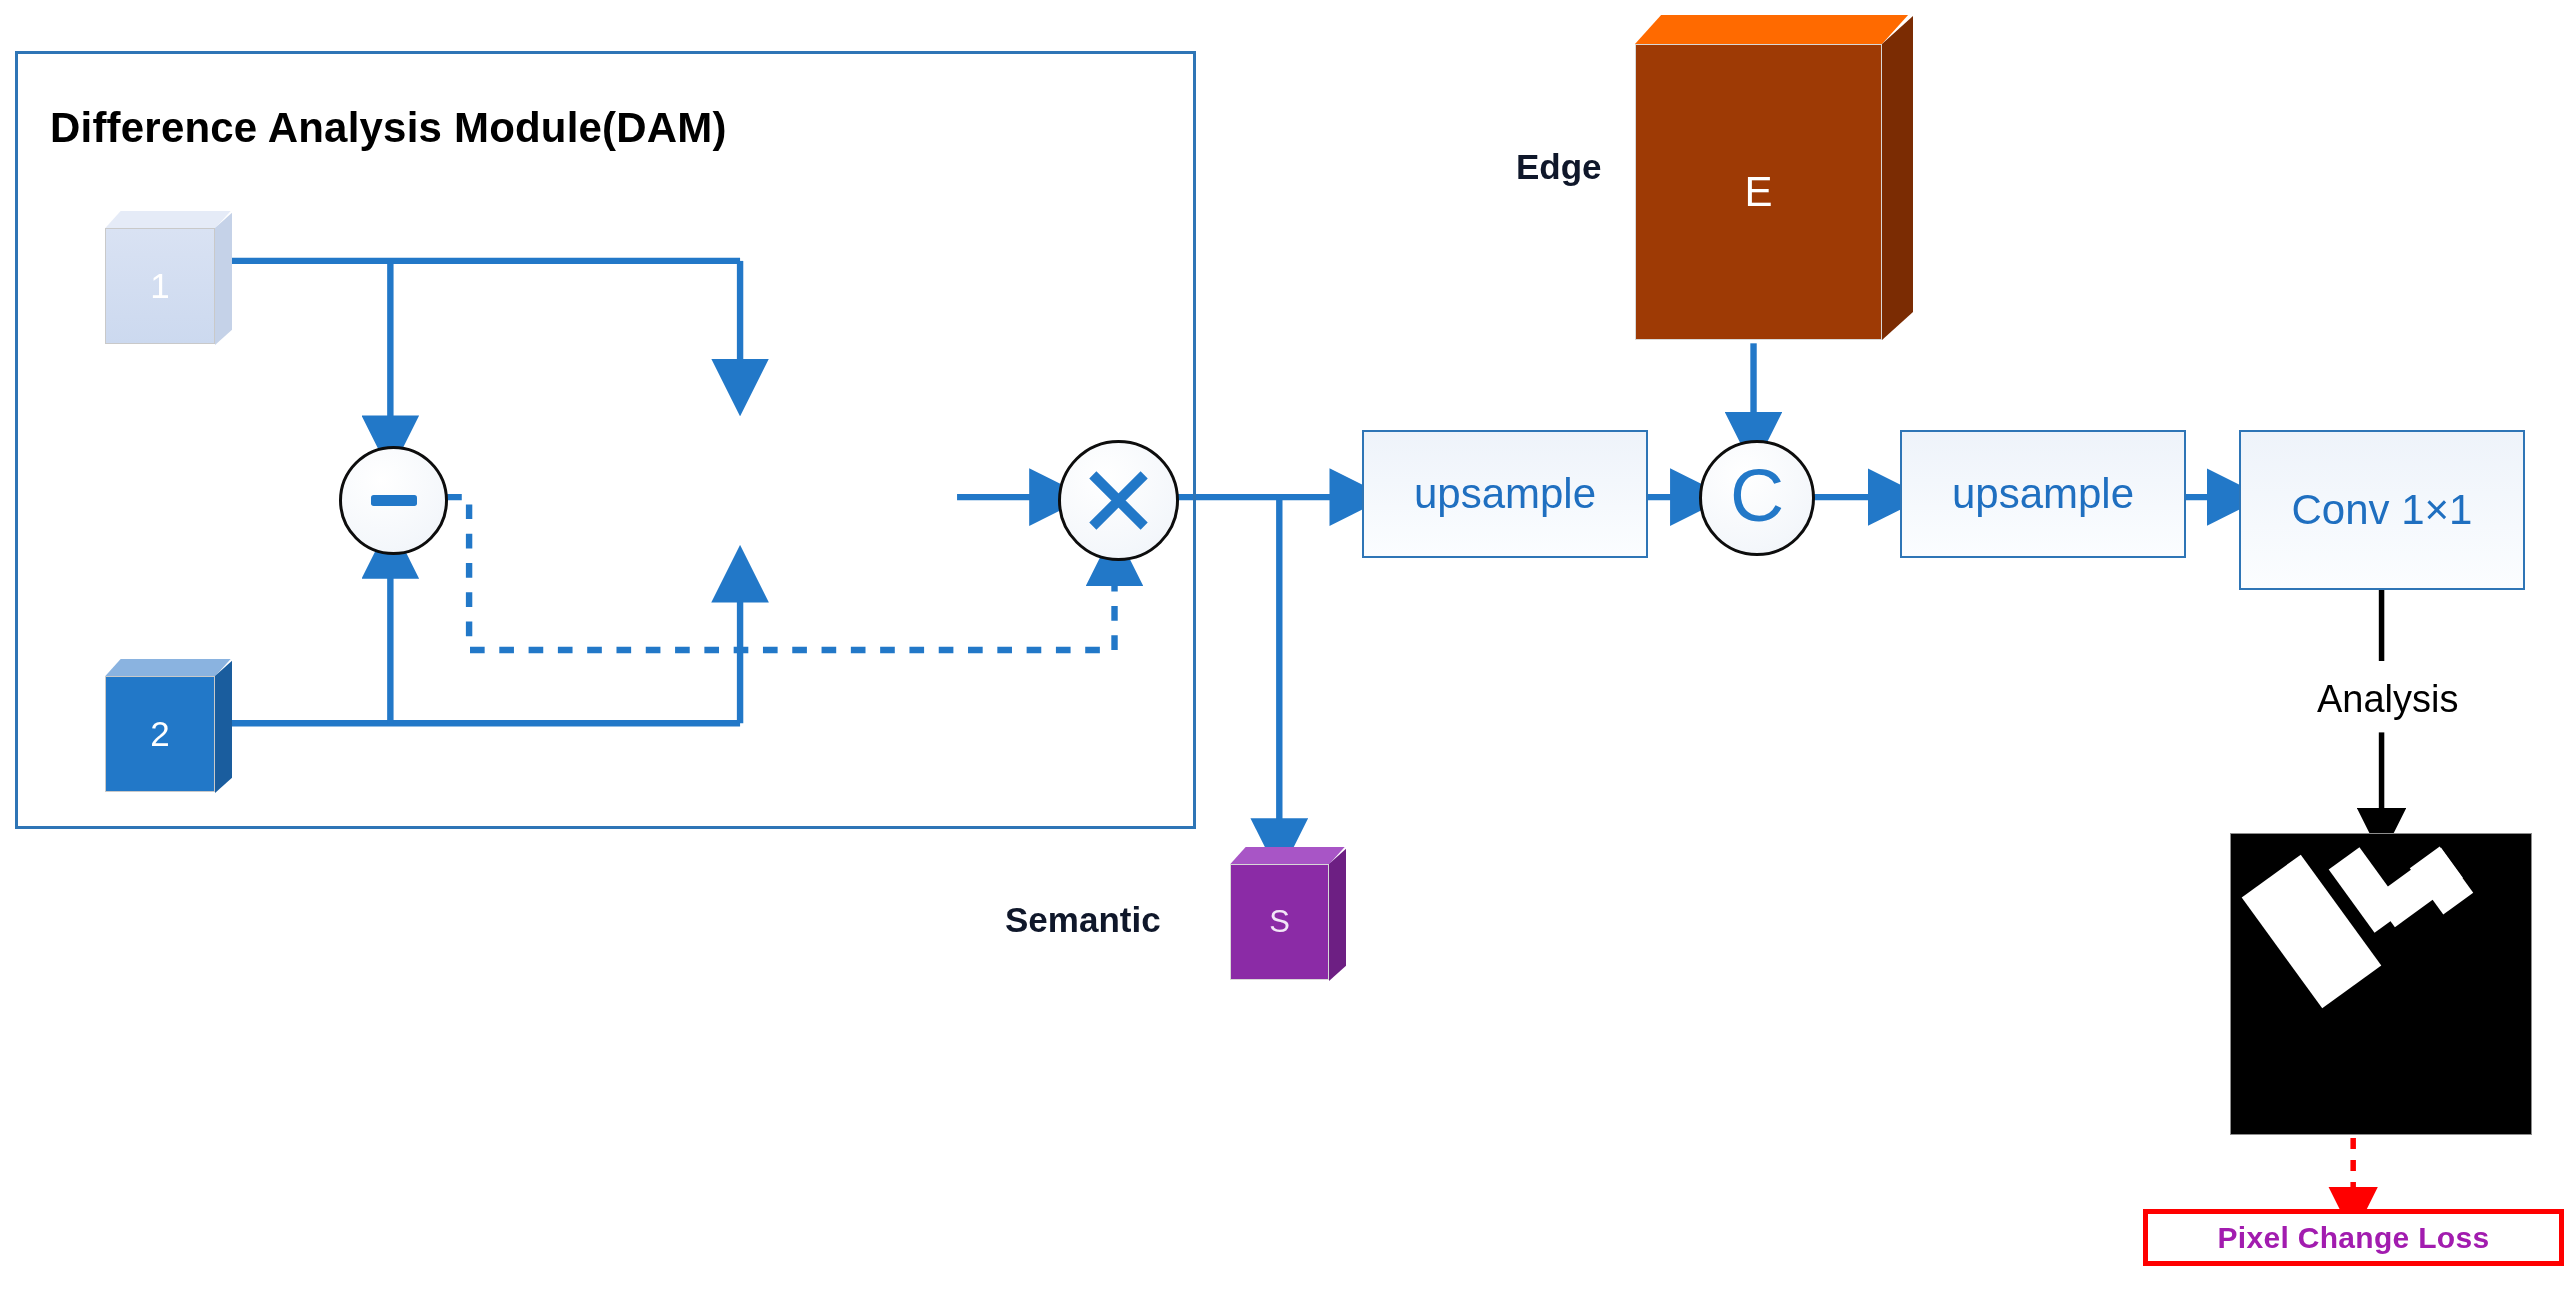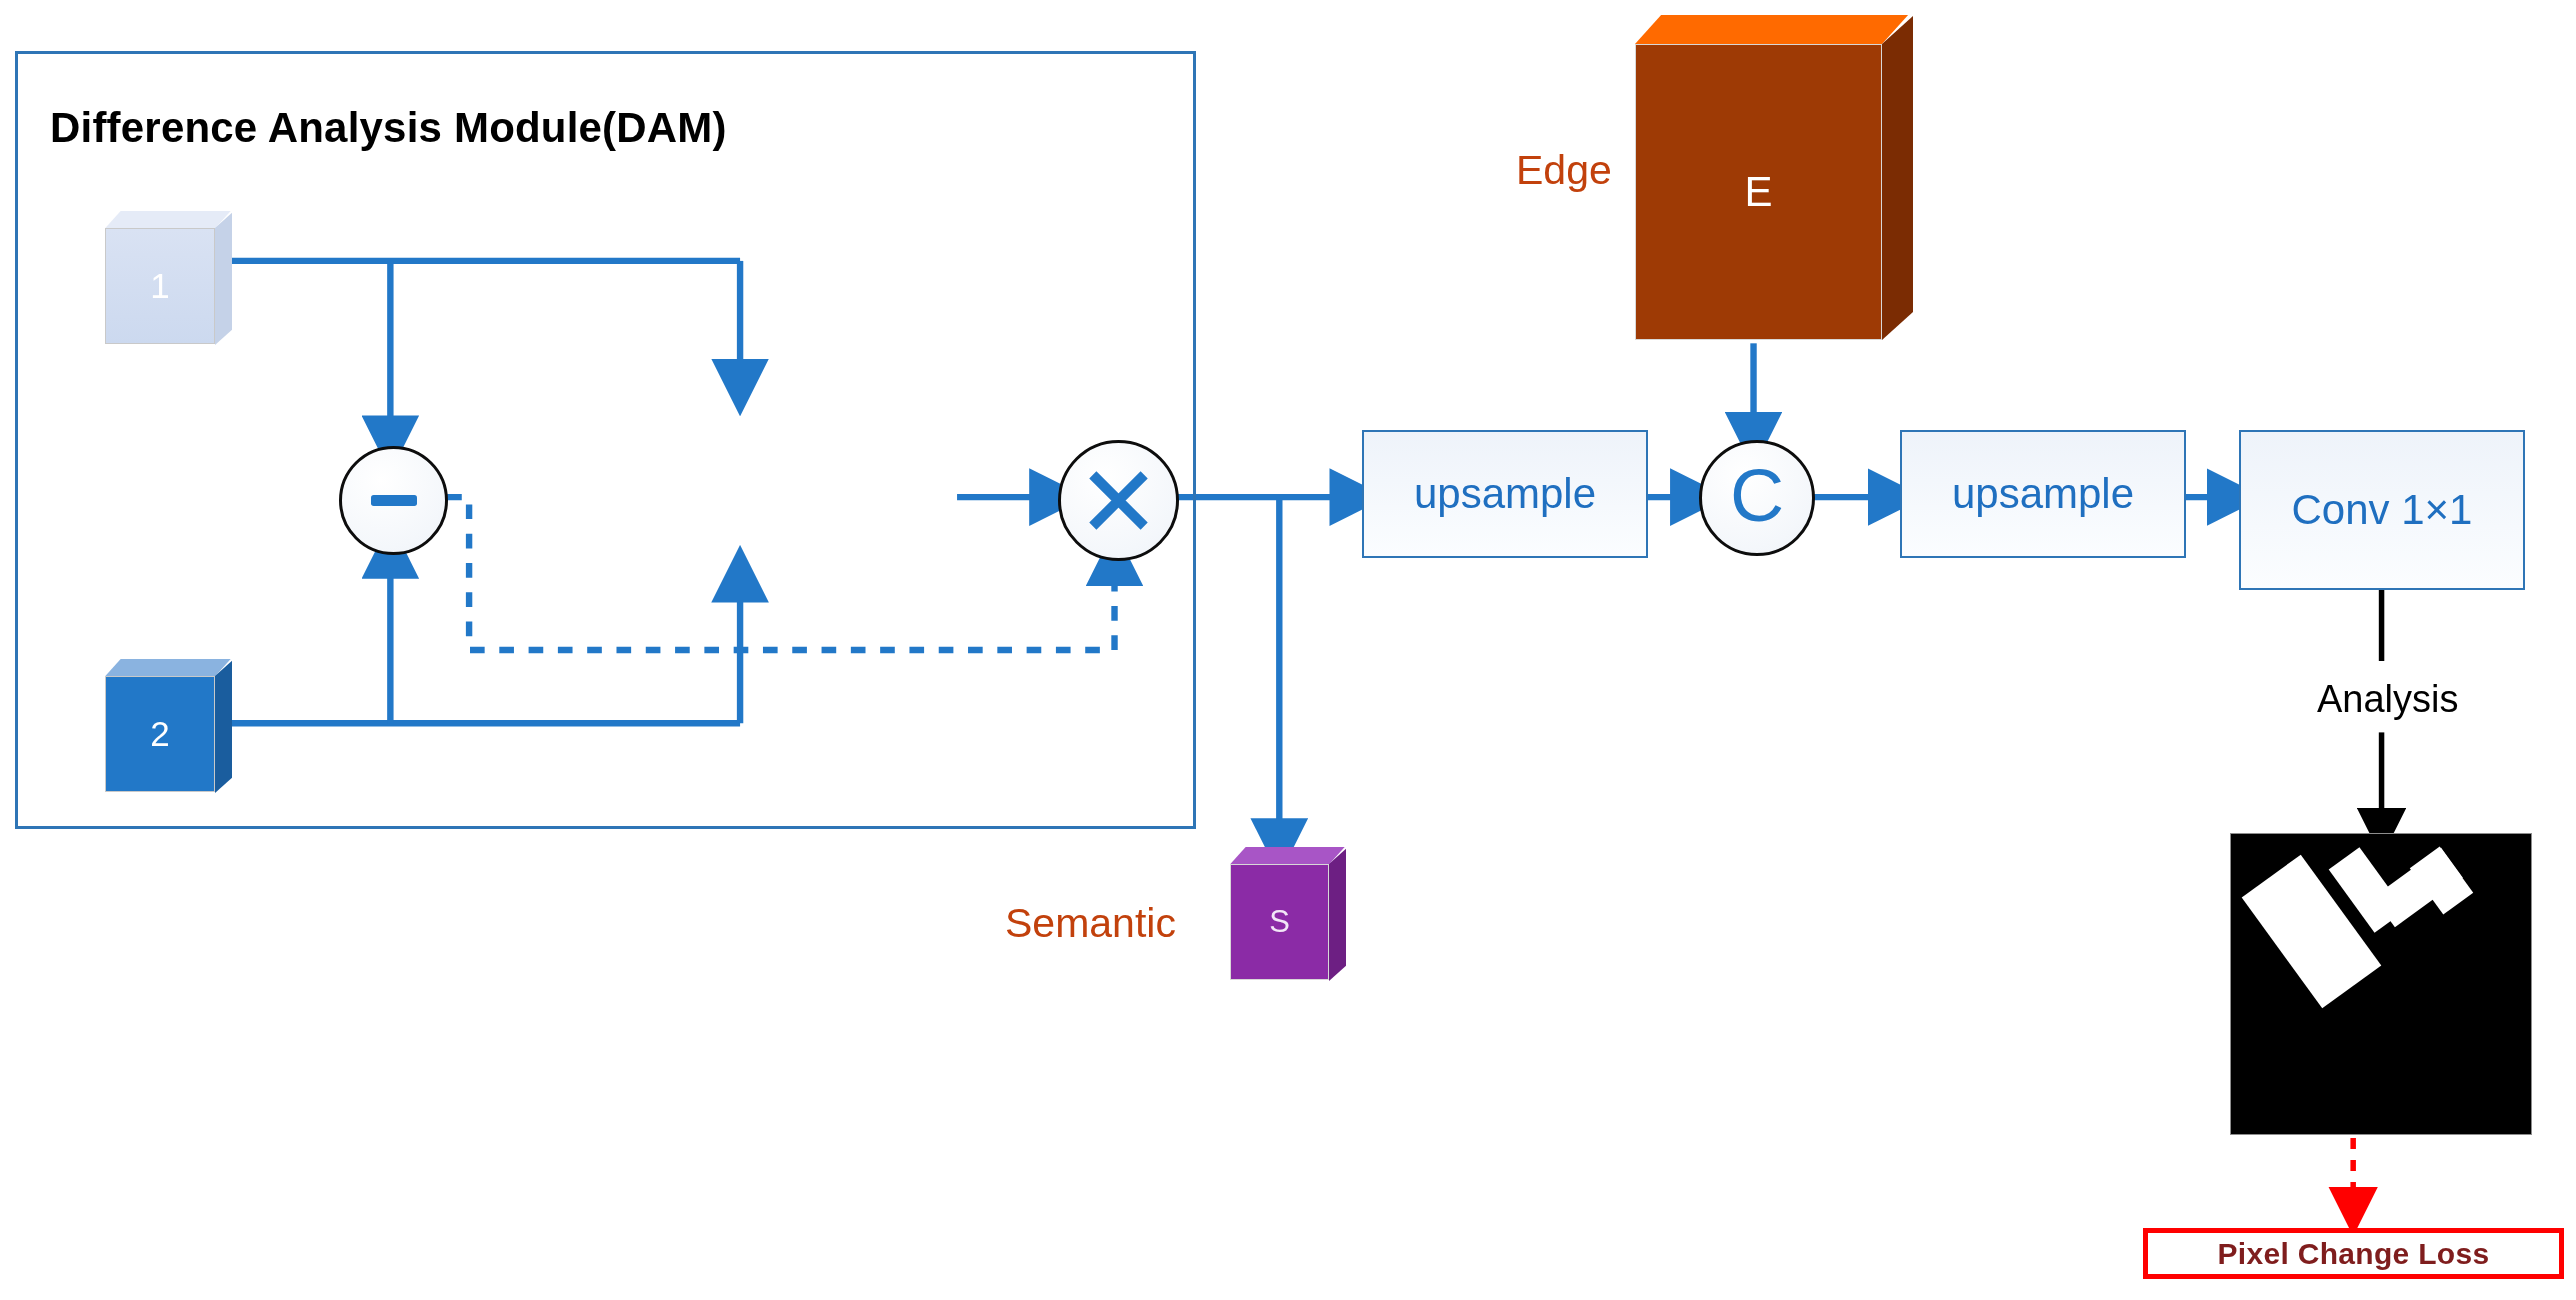--- a/index.html
+++ b/index.html
@@ -60,21 +60,21 @@
   #cubeEdge .lbl{font-size:42px;color:#ffffff;}
 
   
   #cubeSem{left:1230px;top:847px;width:99px;height:133px;}
   #cubeSem .front{background:#8B2BA6;border-color:#d8d8d8;}
   #cubeSem .top{background:#A855C6;}
   #cubeSem .side{background:#6d1f83;}
   #cubeSem .lbl{font-size:31px;color:#f2e6f7;}
 
   .cube-label{
-    position:absolute;font-size:41px;font-weight:normal;color:#c2410c;white-space:nowrap;
+    position:absolute;font-size:35px;font-weight:bold;color:#0f172a;white-space:nowrap;
   }
   #edgeLabel{left:1516px;top:147px;}
   #semLabel{left:1005px;top:900px;}
 
   
   .pbox{
     position:absolute;box-sizing:border-box;
     border:2.7px solid #2E75B6;
     background:linear-gradient(180deg,#eef3fa 0%,#fbfdff 100%);
     display:flex;align-items:center;justify-content:center;
@@ -104,24 +104,24 @@
     background:#000000;border:0.9px solid #8d8d8d;box-sizing:border-box;overflow:hidden;
   }
   #maskbox .shp{position:absolute;background:#ffffff;}
   #maskbox .s1{left:44px;top:29px;width:73px;height:137px;transform:rotate(-36deg);}
   #maskbox .s2{left:117px;top:16.5px;width:38px;height:78px;transform:rotate(-36deg);}
   #maskbox .s3{left:145px;top:35px;width:84px;height:37px;transform:rotate(-36deg);}
   #maskbox .s4{left:192px;top:18.3px;width:37px;height:57px;transform:rotate(-36deg);}
 
   
   #lossbox{
-    position:absolute;left:2143px;top:1209px;width:421px;height:51px;
+    position:absolute;left:2143px;top:1209px;width:421px;height:57px;
     border:5.5px solid #FF0000;background:#ffffff;box-sizing:border-box;
     display:flex;align-items:center;justify-content:center;
-    color:#7f1d1d;font-size:30px;font-weight:bold;letter-spacing:0.3px;margin-top:19px;
+    color:#a21caf;font-size:30px;font-weight:bold;letter-spacing:0.3px;
   }
 
   
   .plain-label{position:absolute;color:#000000;white-space:nowrap;}
   #softmaxLabel{left:2317px;top:678px;font-size:38px;}
 
   
   #wires{position:absolute;left:0;top:0;width:2576px;height:1300px;pointer-events:none;}
 </style>
 </head>

